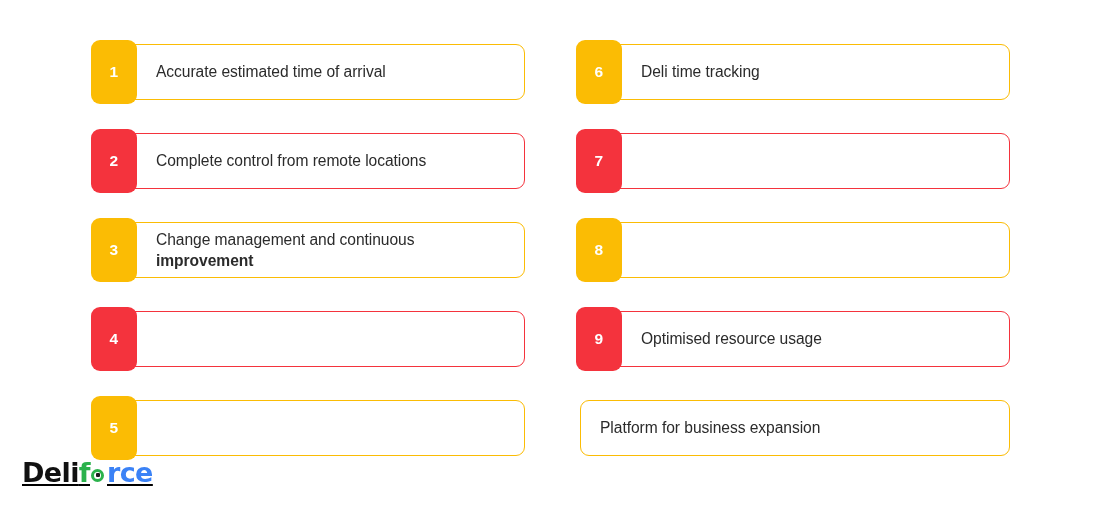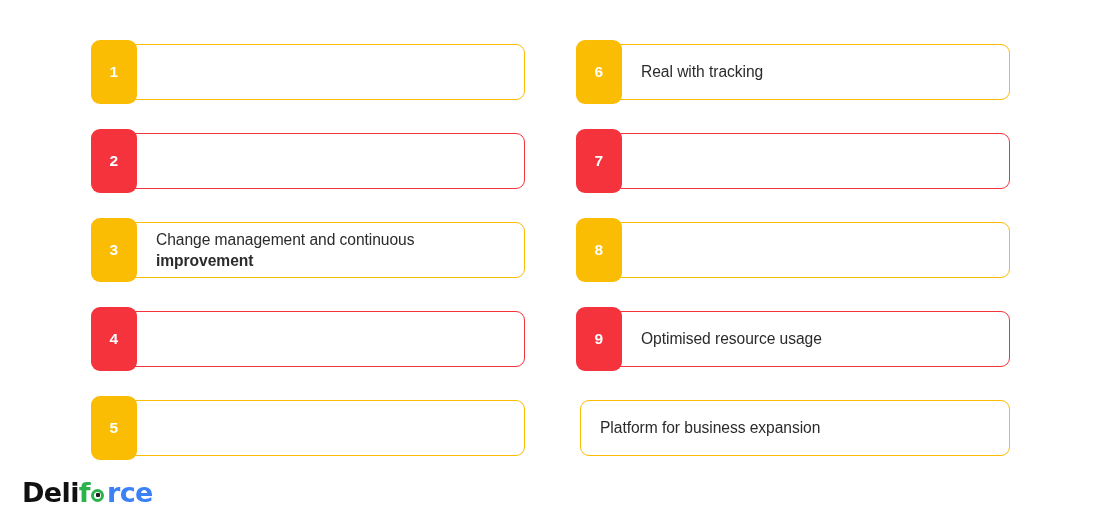--- a/index.html
+++ b/index.html
@@ -99,25 +99,26 @@
     display: block;
     text-align: left;
     padding-right: 28px;
     font-weight: bold;
   }
 
   
   .logo {
     position: absolute;
     left: 22px;
-    top: 476px;
+    top: 456px;
     height: 32px;
     display: flex;
     flex-direction: row;
     align-items: center;
+    text-decoration: underline;
   }
   .logo-text {
     font-family: "DejaVu Sans", sans-serif;
     font-size: 27px;
     font-weight: bold;
     letter-spacing: -0.6px;
     line-height: 1;
     display: flex;
     align-items: baseline;
   }
@@ -161,42 +162,44 @@
   .logo-rce { color: #3b82f6; }
 </style>
 </head>
 <body>
 
 <div class="board">
   <div class="columns" id="columns-root">
       <div class="column">
         <div class="feature-row">
           <div class="badge">1</div>
+          <div class="label">Accurate estimated time of arrival</div>
         </div>
         <div class="feature-row accent-red">
           <div class="badge">2</div>
+          <div class="label">Complete control from remote locations</div>
         </div>
         <div class="feature-row">
           <div class="badge">3</div>
           <div class="label two-line">
             <span class="line-1">Change management and continuous</span>
             <span class="line-2">improvement</span>
           </div>
         </div>
         <div class="feature-row accent-red">
           <div class="badge">4</div>
         </div>
         <div class="feature-row">
           <div class="badge">5</div>
         </div>
       </div>
       <div class="column">
         <div class="feature-row">
           <div class="badge">6</div>
-          <div class="label">Real with tracking</div>
+          <div class="label">Deli time tracking</div>
         </div>
         <div class="feature-row accent-red">
           <div class="badge">7</div>
         </div>
         <div class="feature-row">
           <div class="badge">8</div>
         </div>
         <div class="feature-row accent-red">
           <div class="badge">9</div>
           <div class="label">Optimised resource usage</div>

